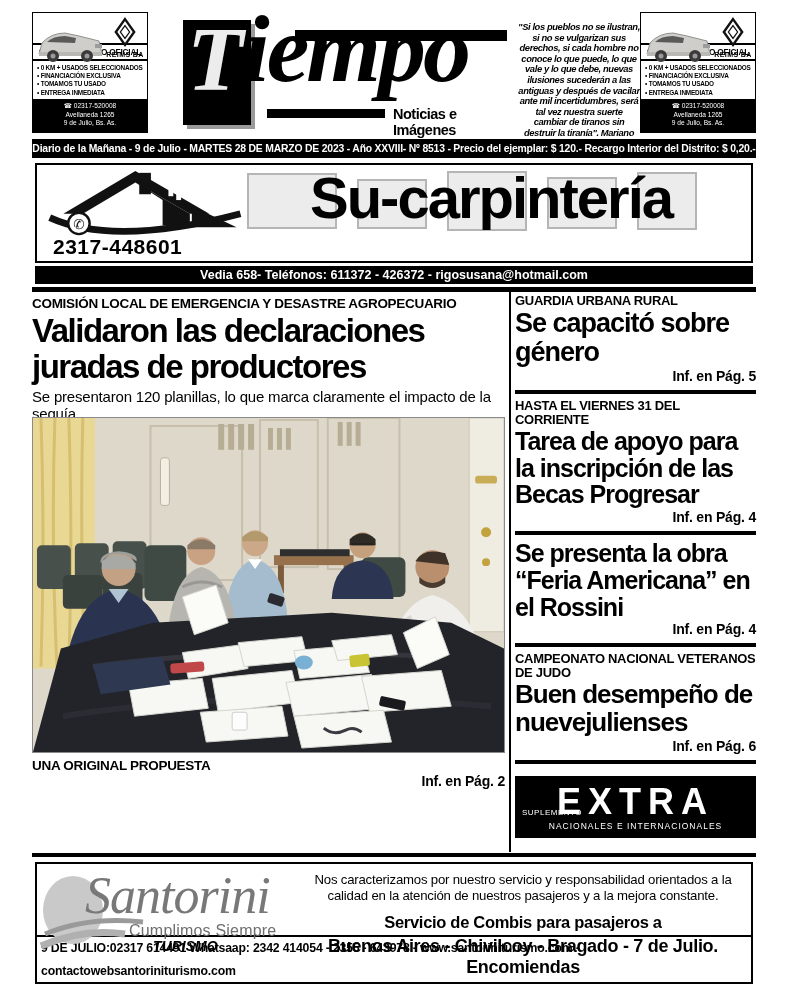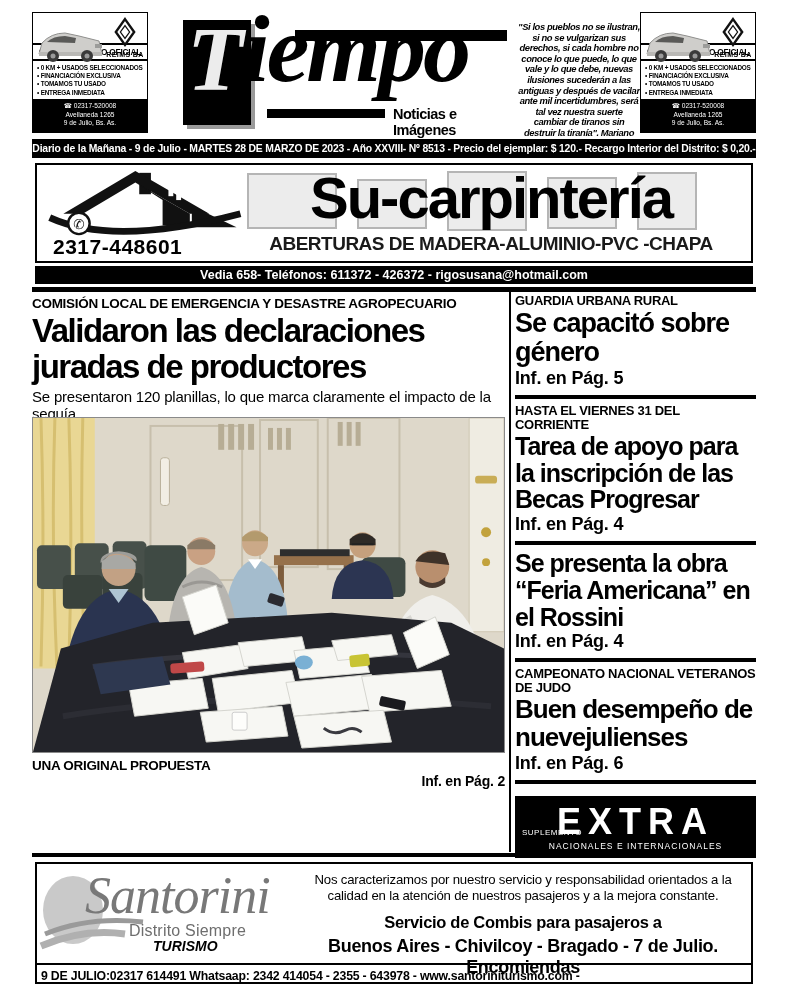--- a/index.html
+++ b/index.html
@@ -70,33 +70,33 @@
   .photo-wrap svg { display:block; width:100%; height:100%; }
   .story2 { position:absolute; left:0; top:462px; width:473px; }
   .hl-2 { margin-top:1px; font-size:27px; font-weight:bold; letter-spacing:-1.2px; line-height:1.07; }
 
   
   .rightcol { position:absolute; left:515px; top:294px; width:241px; }
   .rc-kicker { font-size:13px; font-weight:bold; line-height:14px; letter-spacing:-.3px; }
   .rc-hl { font-weight:bold; letter-spacing:-1px; line-height:1.07; margin-top:1px; }
   .rc-hl.s1 { font-size:27px; } .rc-hl.s2 { font-size:25px; } .rc-hl.s3 { font-size:25px; }
   .rc-hl.s4 { font-size:26px; }
-  .rc-ref { font-size:18px; font-weight:bold; text-align:left; letter-spacing:-.2px; margin-top:1px; }
+  .rc-ref { font-size:14px; font-weight:bold; text-align:right; letter-spacing:-.2px; margin-top:1px; }
   .rc-rule { height:4px; background:#000; margin:6px 0 5px; }
   .extra-box { position:relative; margin-top:12px; height:62px; background:#000; color:#fff; }
   .extra-sup { position:absolute; left:7px; top:32px; font-size:8px; letter-spacing:.5px; }
   .extra-title { position:absolute; left:0; right:0; top:5px; text-align:center; font-size:36px;
                  font-weight:bold; letter-spacing:7px; }
   .extra-bot { position:absolute; left:0; right:0; bottom:7px; text-align:center; font-size:8.5px;
                letter-spacing:1px; }
 
   
   .sant-ad { position:absolute; left:35px; top:862px; width:718px; height:122px; border:2px solid #000;
              background:#fff; }
-  .sant-main { display:flex; height:99px; }
+  .sant-main { display:flex; height:71px; }
   .sant-logo { position:relative; width:268px; height:92px; }
   .sant-name { position:absolute; left:48px; top:2px; font-family:"Liberation Serif", serif;
                font-style:italic; font-size:52px; color:#787878; letter-spacing:-1px; }
   .sant-slogan { position:absolute; left:92px; top:58px; font-size:16px; color:#6e6e6e; letter-spacing:.2px; }
   .sant-cat { position:absolute; left:116px; top:74px; font-size:14px; font-weight:bold; font-style:italic; }
   .sant-swoosh { position:absolute; left:2px; top:8px; width:110px; height:84px; }
   .sant-right { flex:1; padding:8px 10px 0 0; text-align:center; }
   .sant-desc { font-size:13.2px; line-height:16px; letter-spacing:-.2px; }
   .sant-svc1 { margin-top:9px; font-size:16.5px; font-weight:bold; letter-spacing:-.3px; }
   .sant-svc2 { margin-top:4px; font-size:18px; font-weight:bold; letter-spacing:-.3px; }
@@ -203,21 +203,20 @@
     </svg>
     <div class="carp-phone">2317-448601</div>
     <div class="carp-windows">
       <div style="left:10px;top:4px;width:90px;height:56px;"></div>
       <div style="left:120px;top:10px;width:70px;height:50px;"></div>
       <div style="left:210px;top:2px;width:80px;height:60px;"></div>
       <div style="left:310px;top:8px;width:70px;height:52px;"></div>
       <div style="left:400px;top:3px;width:60px;height:58px;"></div>
     </div>
     <div class="carp-name">Su-carpintería</div>
-    <div class="carp-sub">ABERTURAS DE MADERA-ALUMINIO-PVC -CHAPA</div>
   </div>
   <div class="carp-bar">Vedia 658- Teléfonos: 611372 - 426372 - rigosusana@hotmail.com</div>
 
   <div class="rule-h rule-main"></div>
   <div class="vrule"></div>
 
   <div class="leftcol">
     <div class="kicker">COMISIÓN LOCAL DE EMERGENCIA Y DESASTRE AGROPECUARIO</div>
     <div class="hl-lead">Validaron las declaraciones juradas de productores</div>
     <div class="subhead">Se presentaron 120 planillas, lo que marca claramente el impacto de la sequía.</div>
@@ -368,21 +367,21 @@
 
   <div class="sant-ad">
     <div class="sant-main">
       <div class="sant-logo">
         <svg class="sant-swoosh" viewBox="0 0 110 84">
           <ellipse cx="34" cy="38" rx="30" ry="34" fill="#c9c9c9"></ellipse>
           <path d="M6 62 Q50 44 104 50" fill="none" stroke="#9a9a9a" stroke-width="5"></path>
           <path d="M2 74 Q44 56 86 62" fill="none" stroke="#b0b0b0" stroke-width="7"></path>
         </svg>
         <div class="sant-name">Santorini</div>
-        <div class="sant-slogan">Distrito Siempre</div>
+        <div class="sant-slogan">Cumplimos Siempre</div>
         <div class="sant-cat">TURISMO</div>
       </div>
       <div class="sant-right">
         <div class="sant-desc">Nos caracterizamos por nuestro servicio y responsabilidad orientados a la calidad en la atención de nuestros pasajeros y a la mejora constante.</div>
         <div class="sant-svc1">Servicio de Combis para pasajeros a</div>
         <div class="sant-svc2">Buenos Aires - Chivilcoy - Bragado - 7 de Julio. Encomiendas</div>
       </div>
     </div>
     <div class="sant-foot">9 DE JULIO:02317 614491  Whatsaap: 2342 414054 - 2355 - 643978 - www.santoriniturismo.com - contactowebsantoriniturismo.com</div>
   </div>

